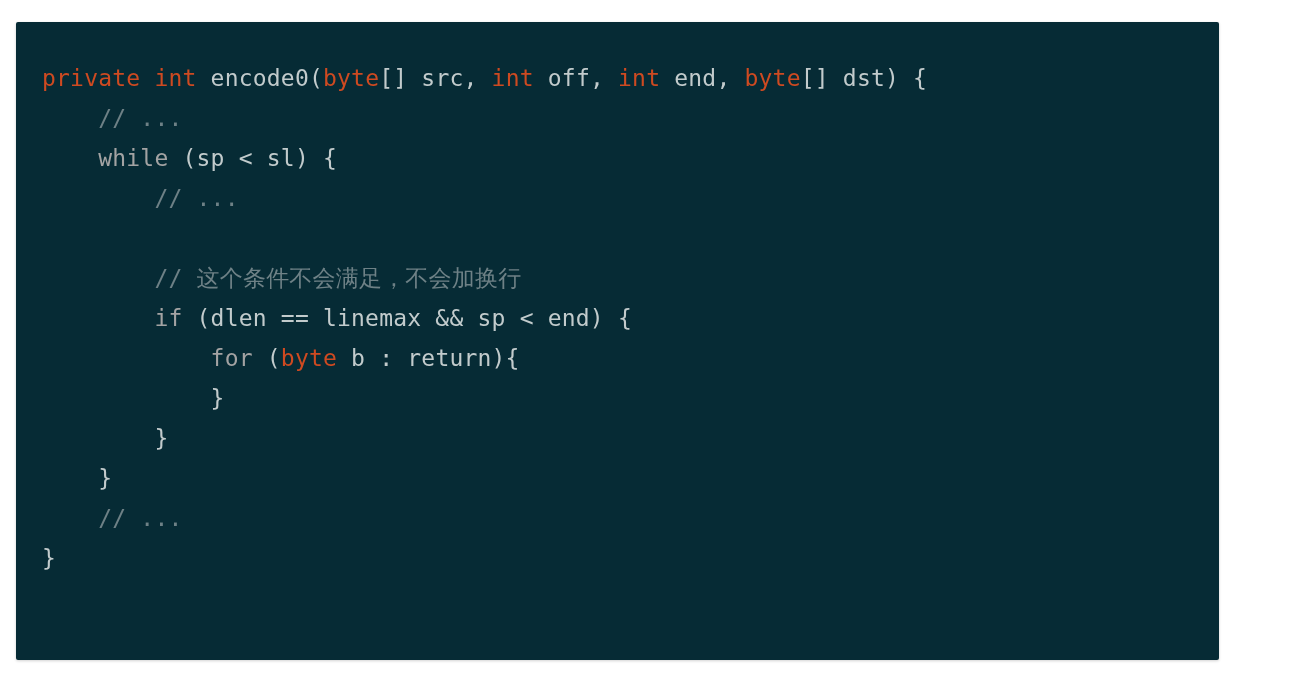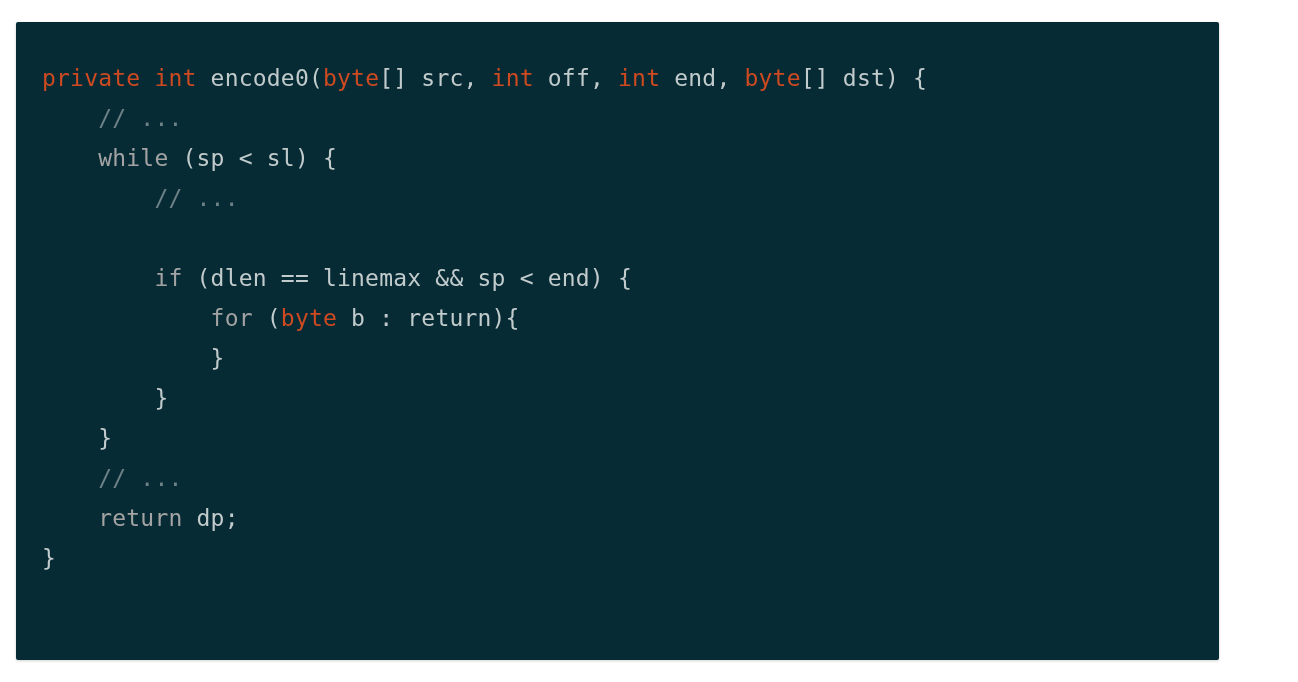--- a/index.html
+++ b/index.html
@@ -54,22 +54,22 @@
 </head>
 <body>
 
 <div id="code-card">
   <div id="code-body">
       <div class="code-line"><span class="tok-type">private</span><span class="tok-default"> </span><span class="tok-type">int</span><span class="tok-default"> encode0(</span><span class="tok-type">byte</span><span class="tok-default">[] src, </span><span class="tok-type">int</span><span class="tok-default"> off, </span><span class="tok-type">int</span><span class="tok-default"> end, </span><span class="tok-type">byte</span><span class="tok-default">[] dst) {</span></div>
       <div class="code-line"><span class="tok-default">    </span><span class="tok-comment">// ...</span></div>
       <div class="code-line"><span class="tok-default">    </span><span class="tok-keyword">while</span><span class="tok-default"> (sp &lt; sl) {</span></div>
       <div class="code-line"><span class="tok-default">        </span><span class="tok-comment">// ...</span></div>
       <div class="code-line"><span class="tok-default"> </span></div>
+      <div class="code-line"><span class="tok-default">        </span><span class="tok-comment">// 这个条件不会满足，不会加换行</span></div>
       <div class="code-line"><span class="tok-default">        </span><span class="tok-keyword">if</span><span class="tok-default"> (dlen == linemax &amp;&amp; sp &lt; end) {</span></div>
       <div class="code-line"><span class="tok-default">            </span><span class="tok-keyword">for</span><span class="tok-default"> (</span><span class="tok-type">byte</span><span class="tok-default"> b : return){</span></div>
       <div class="code-line"><span class="tok-default">            }</span></div>
       <div class="code-line"><span class="tok-default">        }</span></div>
       <div class="code-line"><span class="tok-default">    }</span></div>
       <div class="code-line"><span class="tok-default">    </span><span class="tok-comment">// ...</span></div>
-      <div class="code-line"><span class="tok-default">    </span><span class="tok-keyword">return</span><span class="tok-default"> dp;</span></div>
       <div class="code-line"><span class="tok-default">}</span></div>
     </div>
 </div>
 
 </body></html>

